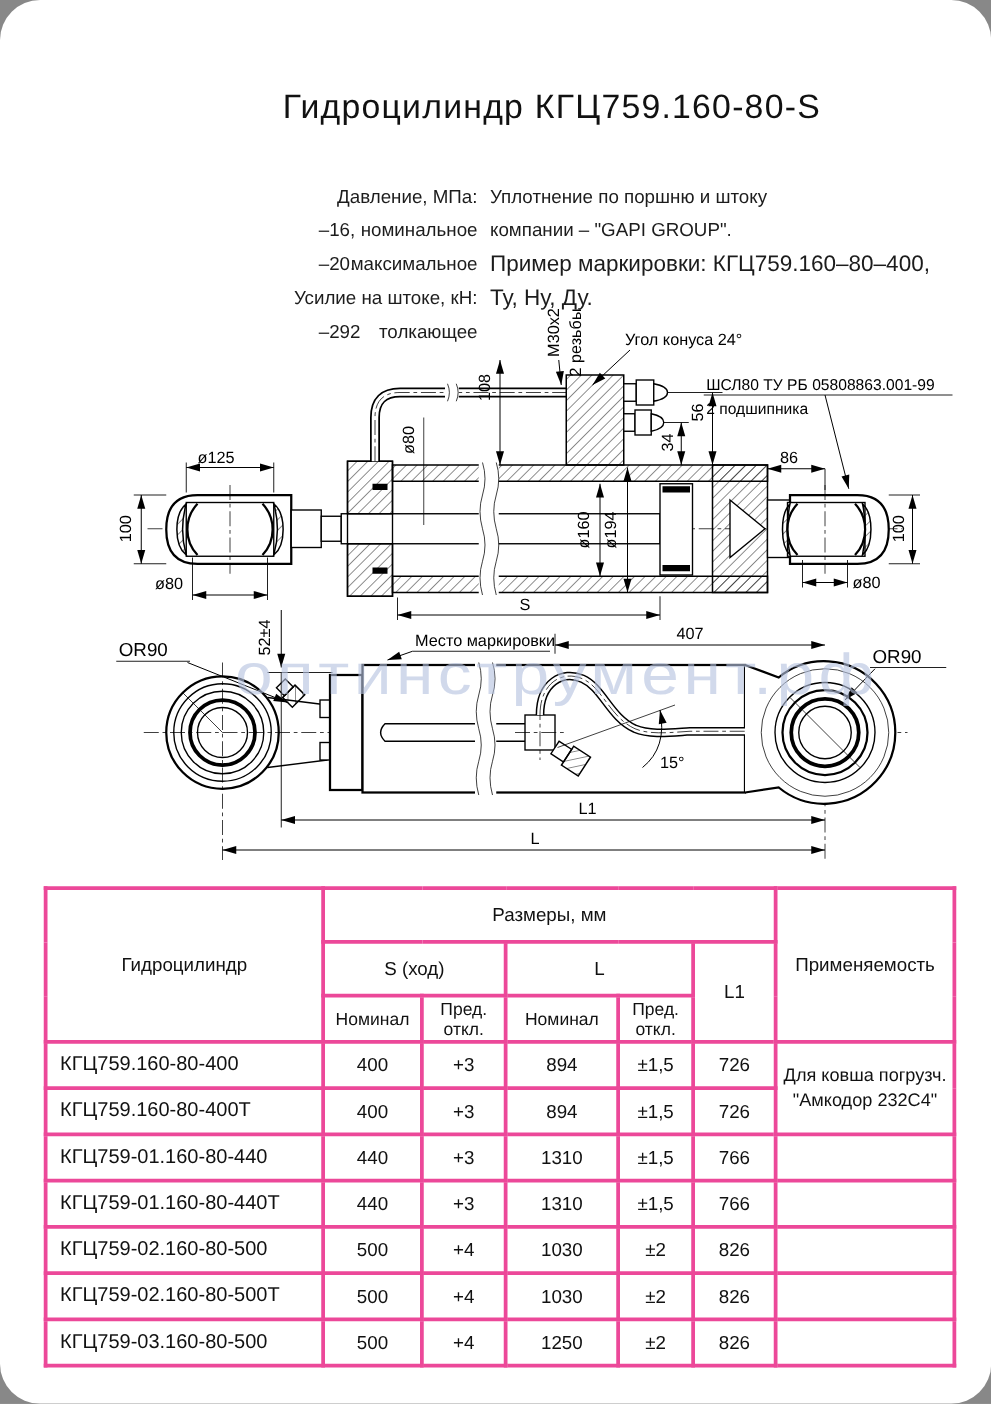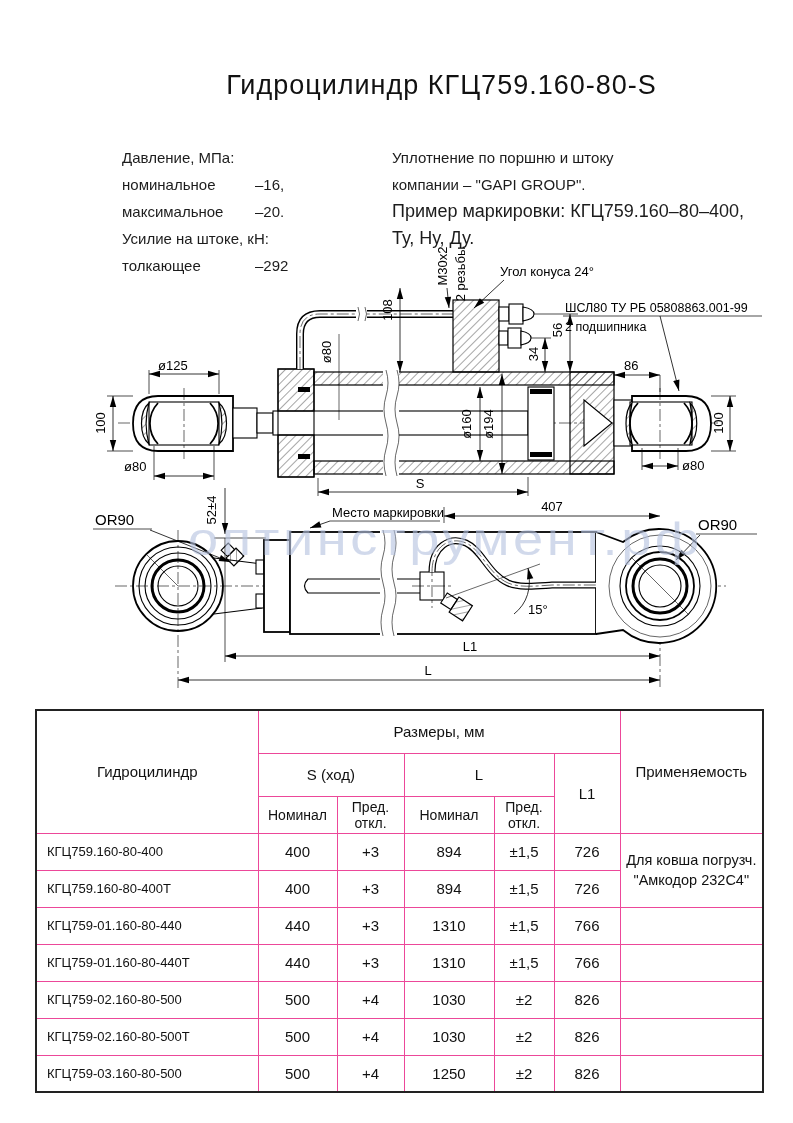--- a/index.html
+++ b/index.html
@@ -1,26 +1,26 @@
 <!DOCTYPE html>
 <html><head>
 <meta charset="utf-8">
 <style>
   html,body{margin:0;padding:0;background:#888;}
   *{box-sizing:border-box;}
   .page{
     position:relative;width:793px;height:1123px;margin:0 auto;background:#fff;
-    font-family:"Liberation Sans",sans-serif;color:#1c1c1c;overflow:hidden;
+    font-family:"Liberation Sans",sans-serif;color:#1c1c1c;overflow:hidden;border-radius:32px;
   }
   .title{
     position:absolute;left:90px;top:70px;width:703px;text-align:center;
     font-size:27px;letter-spacing:1px;color:#111;
   }
   
-  .specs{position:absolute;left:122px;top:144px;width:260px;font-size:15px;}
+  .specs{position:absolute;left:122px;top:144px;width:260px;font-size:15px;text-align:right;}
   .spec-line{position:relative;height:27px;line-height:27px;}
   .spec-line .val{position:absolute;left:133px;top:0;}
   
   .note{position:absolute;left:392px;top:144px;width:360px;font-size:15px;}
   .note-line{height:27px;line-height:27px;}
   .note-line.small{font-size:18px;}
   
   .dwg{position:absolute;left:0;top:230px;}
   .ln{fill:none;stroke:#000;stroke-width:1.1;}
   .ln2{fill:none;stroke:#000;stroke-width:1.8;}
@@ -35,29 +35,29 @@
   .dt{font-family:"Liberation Sans",sans-serif;font-size:13px;fill:#000;}
   .dt15{font-family:"Liberation Sans",sans-serif;font-size:15px;fill:#000;}
   .dt12{font-family:"Liberation Sans",sans-serif;font-size:12.5px;fill:#000;}
   .wm{font-family:"Liberation Sans",sans-serif;font-size:46px;fill:#b6c3e0;opacity:.62;letter-spacing:3px;}
   
   .dwg-table{
     position:absolute;left:35px;top:709px;width:727px;border-collapse:collapse;
     font-size:15px;color:#111;table-layout:fixed;
   }
   .dwg-table th,.dwg-table td{
-    border:1px solid #ec4899;padding:0 4px;text-align:center;font-weight:normal;
+    border:3px solid #ec4899;padding:0 4px;text-align:center;font-weight:normal;
     overflow:hidden;white-space:nowrap;
   }
   .dwg-table{border:2px solid #222;}
   .dwg-table .h1{height:43px;}
   .dwg-table .h2{height:43px;}
   .dwg-table .h3{height:37px;font-size:14px;line-height:16px;}
   .dwg-table .dr{height:37px;}
-  .dwg-table td.name{text-align:left;padding-left:10px;font-size:13px;}
+  .dwg-table td.name{text-align:left;padding-left:10px;font-size:16px;}
   .dwg-table td.app{font-size:14.5px;line-height:20px;white-space:normal;margin-left:20px;}
 </style>
 </head>
 <body>
 
 <div class="page">
 
   <div class="title">Гидроцилиндр КГЦ759.160-80-S</div>
 
   <div class="specs">

